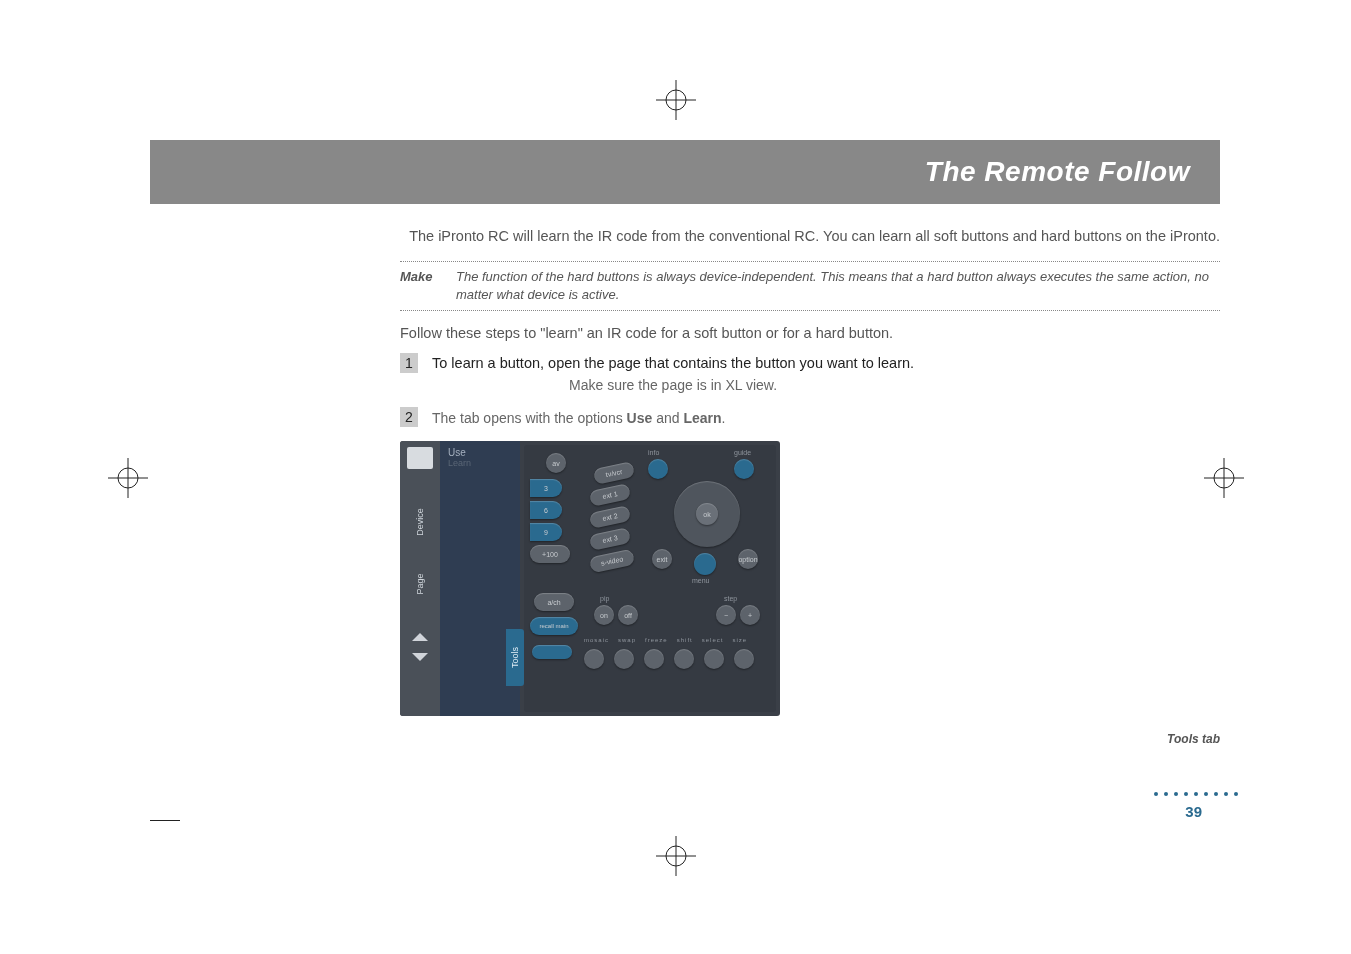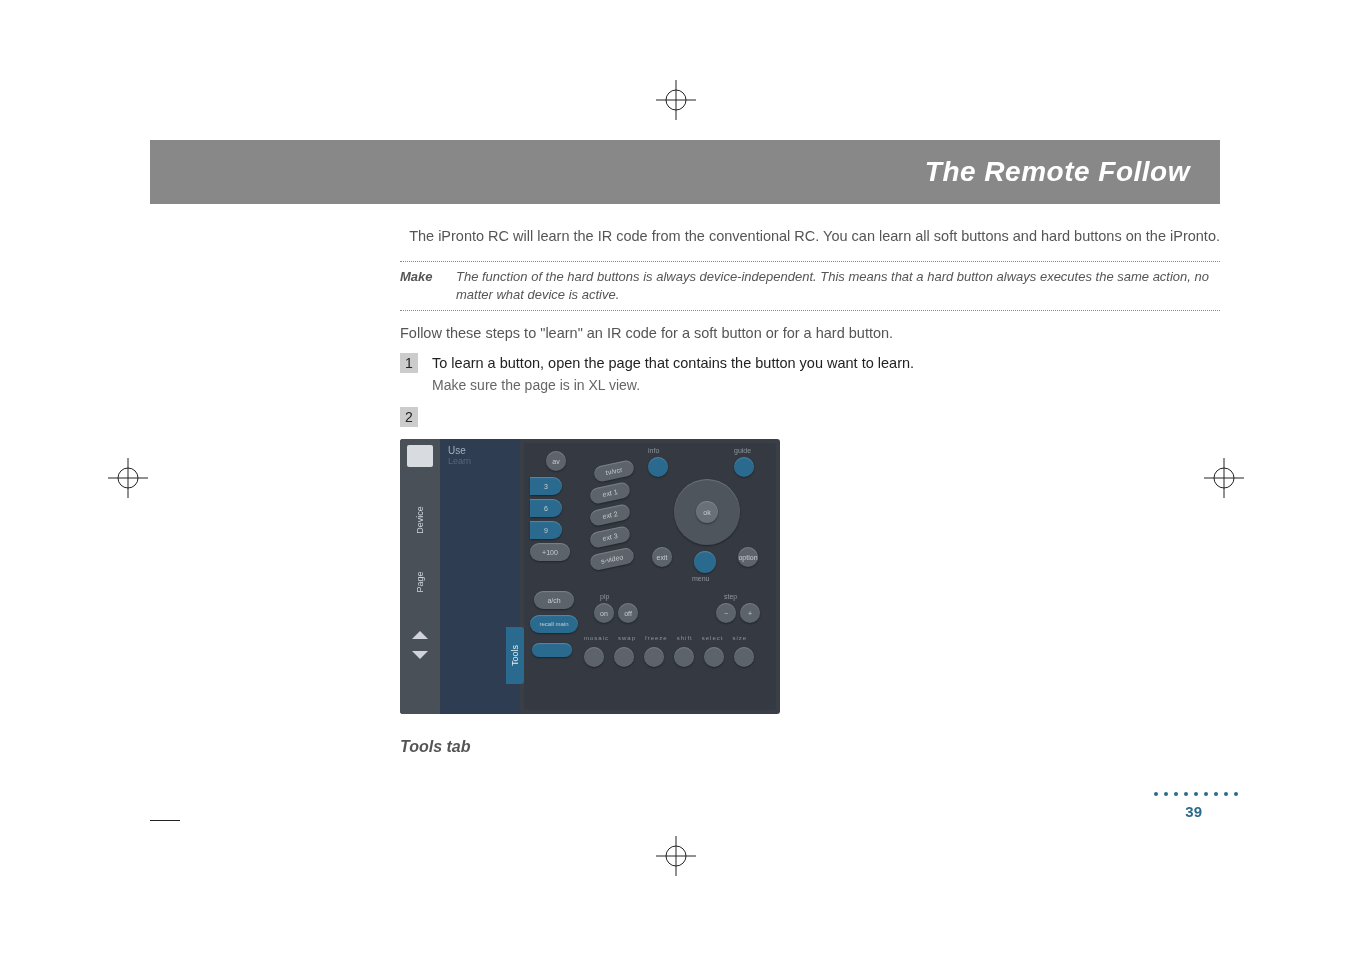--- a/index.html
+++ b/index.html
@@ -89,20 +89,21 @@
     text-align: center;
     font-size: 14px;
     font-weight: 400;
     line-height: 20px;
     flex: 0 0 18px;
   }
   .step-body {
     font-size: 14.5px;
     color: #444;
     line-height: 1.4;
+    text-align: center;
   }
   .step-title { color: #222; }
   .step-sub {
     color: #666;
     font-size: 14px;
     margin-top: 2px;
   }
   .bold { font-weight: 700; }
   .screenshot {
     width: 380px;
@@ -185,25 +186,26 @@
     position: absolute;
     color: #c8ccd0;
     font-size: 7px;
     text-align: center;
     width: 100%;
     top: 50%;
     left: 0;
     transform: translateY(-50%);
   }
   .caption {
-    font-size: 16px;
+    font-size: 12px;
     font-style: italic;
     font-weight: 700;
     color: #555;
-    margin-top: 24px;
+    margin-top: 16px;
+    text-align: right;
   }
   .page-num {
     position: absolute;
     right: 18px;
     bottom: 0;
     color: #2a6a8f;
     font-weight: 700;
     font-size: 15px;
     margin-top: 16px;
   }
@@ -287,20 +289,23 @@
       <div class="step-num">1</div>
       <div class="step-body">
         <div class="step-title">To learn a button, open the page that contains the button you want to learn.</div>
         <div class="step-sub">Make sure the page is in XL view.</div>
       </div>
     </div>
 
     <div class="step">
       <div class="step-num">2</div>
       <div class="step-body">
+        <div class="step-sub">
+          <span>The tab opens with the options </span><span class="bold">Use</span><span> and </span><span class="bold">Learn</span><span>.</span>
+        </div>
       </div>
     </div>
 
     <div class="screenshot">
       <div class="ss-left">
         <div class="ss-left-icon"></div>
         <div class="ss-tab" style="margin-top:48px;">Device</div>
         <div class="ss-tab" style="margin-top:52px;">Page</div>
         <div class="arrow-ud" style="border-bottom:8px solid #d0d4da; left:12px; top:192px;"></div>
         <div class="arrow-ud" style="border-top:8px solid #d0d4da; left:12px; top:212px;"></div>

